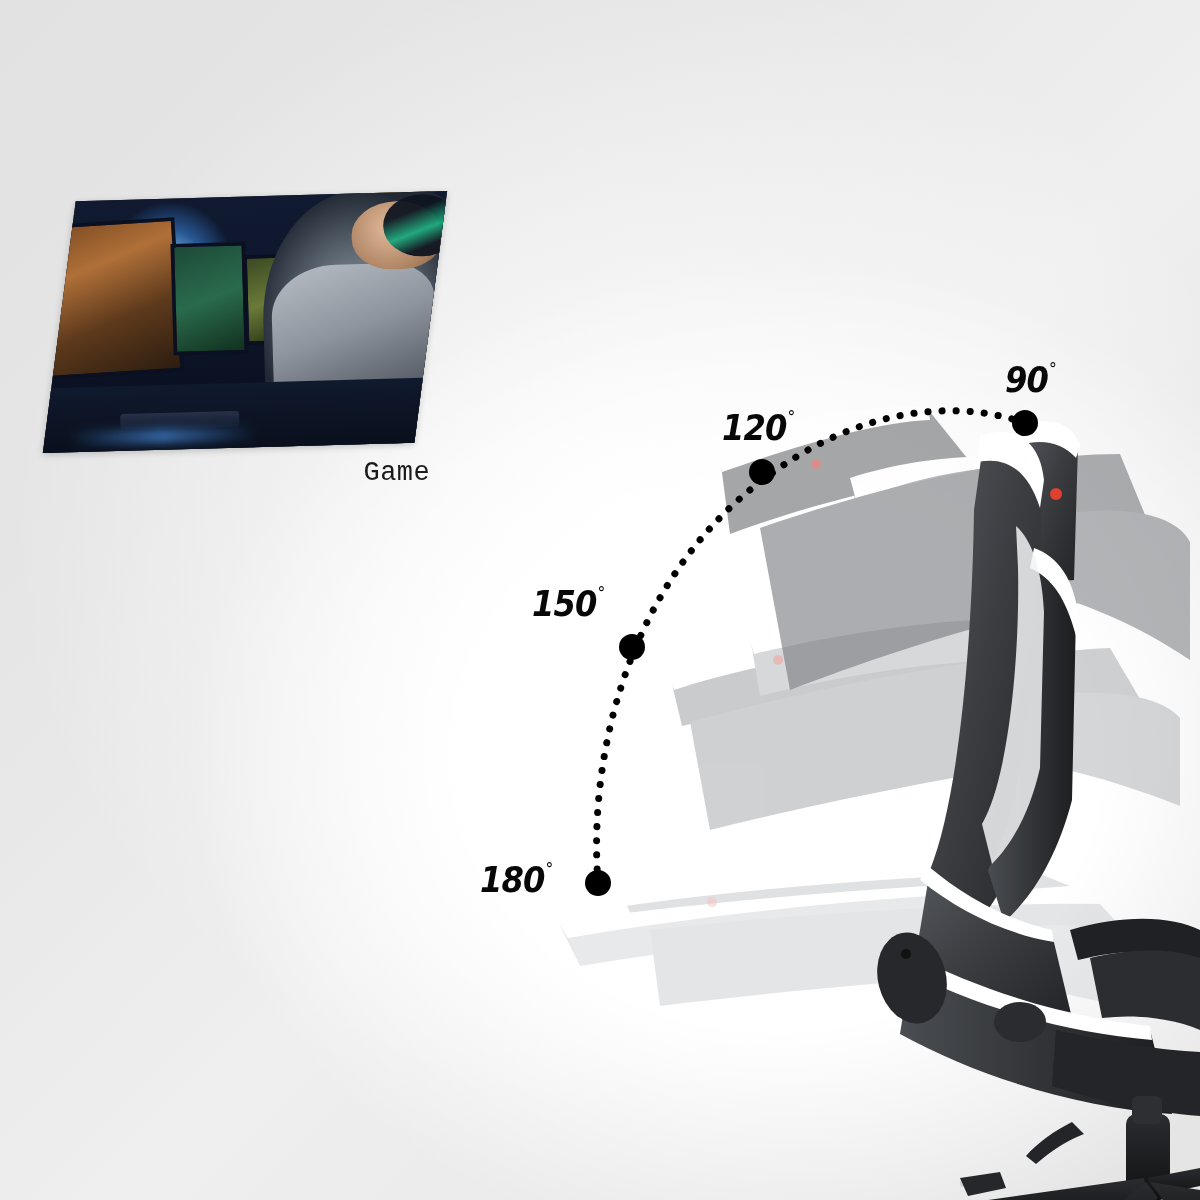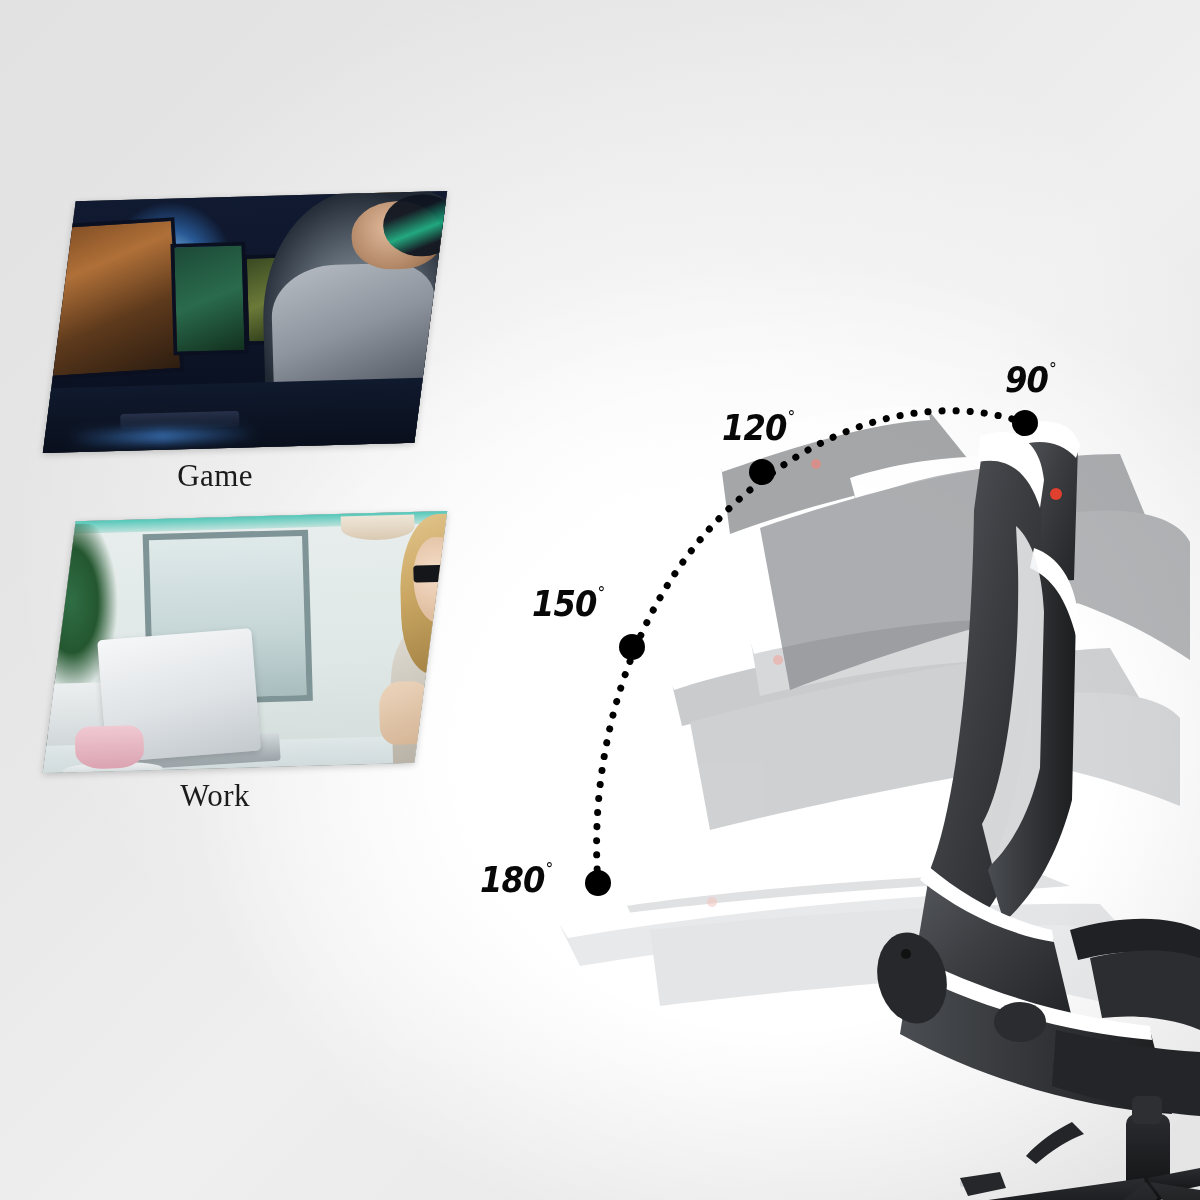--- a/index.html
+++ b/index.html
@@ -34,23 +34,23 @@
   .photo-item{position:relative;margin-bottom:22px;}
   .photo-frame{
     position:relative;width:370px;height:252px;margin-left:60px;
     transform:skewX(-9deg) rotate(-1.6deg);
     overflow:hidden;
     box-shadow:0 2px 7px rgba(0,0,0,.20);
     background:#222;
   }
   .photo-inner{position:absolute;inset:0;transform:skewX(9deg) scale(1.22);}
   .caption{
-    margin-top:10px;text-align:center;width:430px;
-    font-size:31px;color:#1b1b1b;letter-spacing:.4px;
-    font-family:Liberation Serif, serif;
+    margin-top:10px;text-align:right;width:430px;
+    font-size:27px;color:#1b1b1b;letter-spacing:.4px;
+    font-family:Liberation Mono, monospace;
   }
 
   
   .pic-game{
     background:
       radial-gradient(circle 70px at 34% 30%,rgba(150,210,255,.95) 0%,rgba(60,140,230,.55) 38%,rgba(20,50,110,0) 72%),
       linear-gradient(180deg,#111b33 0%,#0c1427 55%,#070c18 100%);
   }
   .g-mon{position:absolute;background:#10182c;border:2px solid #1d2a45;}
   .g-m1{left:6%;top:16%;width:28%;height:48%;
@@ -186,44 +186,20 @@
           <div class="g-head"></div>
           <div class="g-hphone"></div>
           <div class="g-desk"></div>
           <div class="g-kbd"></div>
           <div class="g-deskglow"></div>
         </div>
       </div>
       <div class="caption">Game</div>
     </div>
 
-    <div class="photo-item">
-      <div class="photo-frame">
-        <div class="photo-inner pic-work">
-          <div class="w-ceiling"></div>
-          <div class="w-window"></div>
-          <div class="w-lamp"></div>
-          <div class="w-plant"></div>
-          <div class="w-pot"></div>
-          <div class="w-table"></div>
-          <div class="w-woman">
-            <div class="w-sweater"></div>
-            <div class="w-hair"></div>
-            <div class="w-face"></div>
-            <div class="w-glass"></div>
-            <div class="w-arm"></div>
-          </div>
-          <div class="w-lapbase"></div>
-          <div class="w-laptop"></div>
-          <div class="w-saucer"></div>
-          <div class="w-cup"></div>
-        </div>
-      </div>
-      <div class="caption">Work</div>
-    </div>
 
 
   </div>
 
   <div class="chair-stage">
     <svg class="chair-svg" viewBox="0 0 740 870">
       <defs>
         <linearGradient id="gBody" x1="0" y1="0" x2="1" y2="1">
           <stop offset="0" stop-color="#55585c"></stop>
           <stop offset="45%" stop-color="#3c3e42"></stop>

